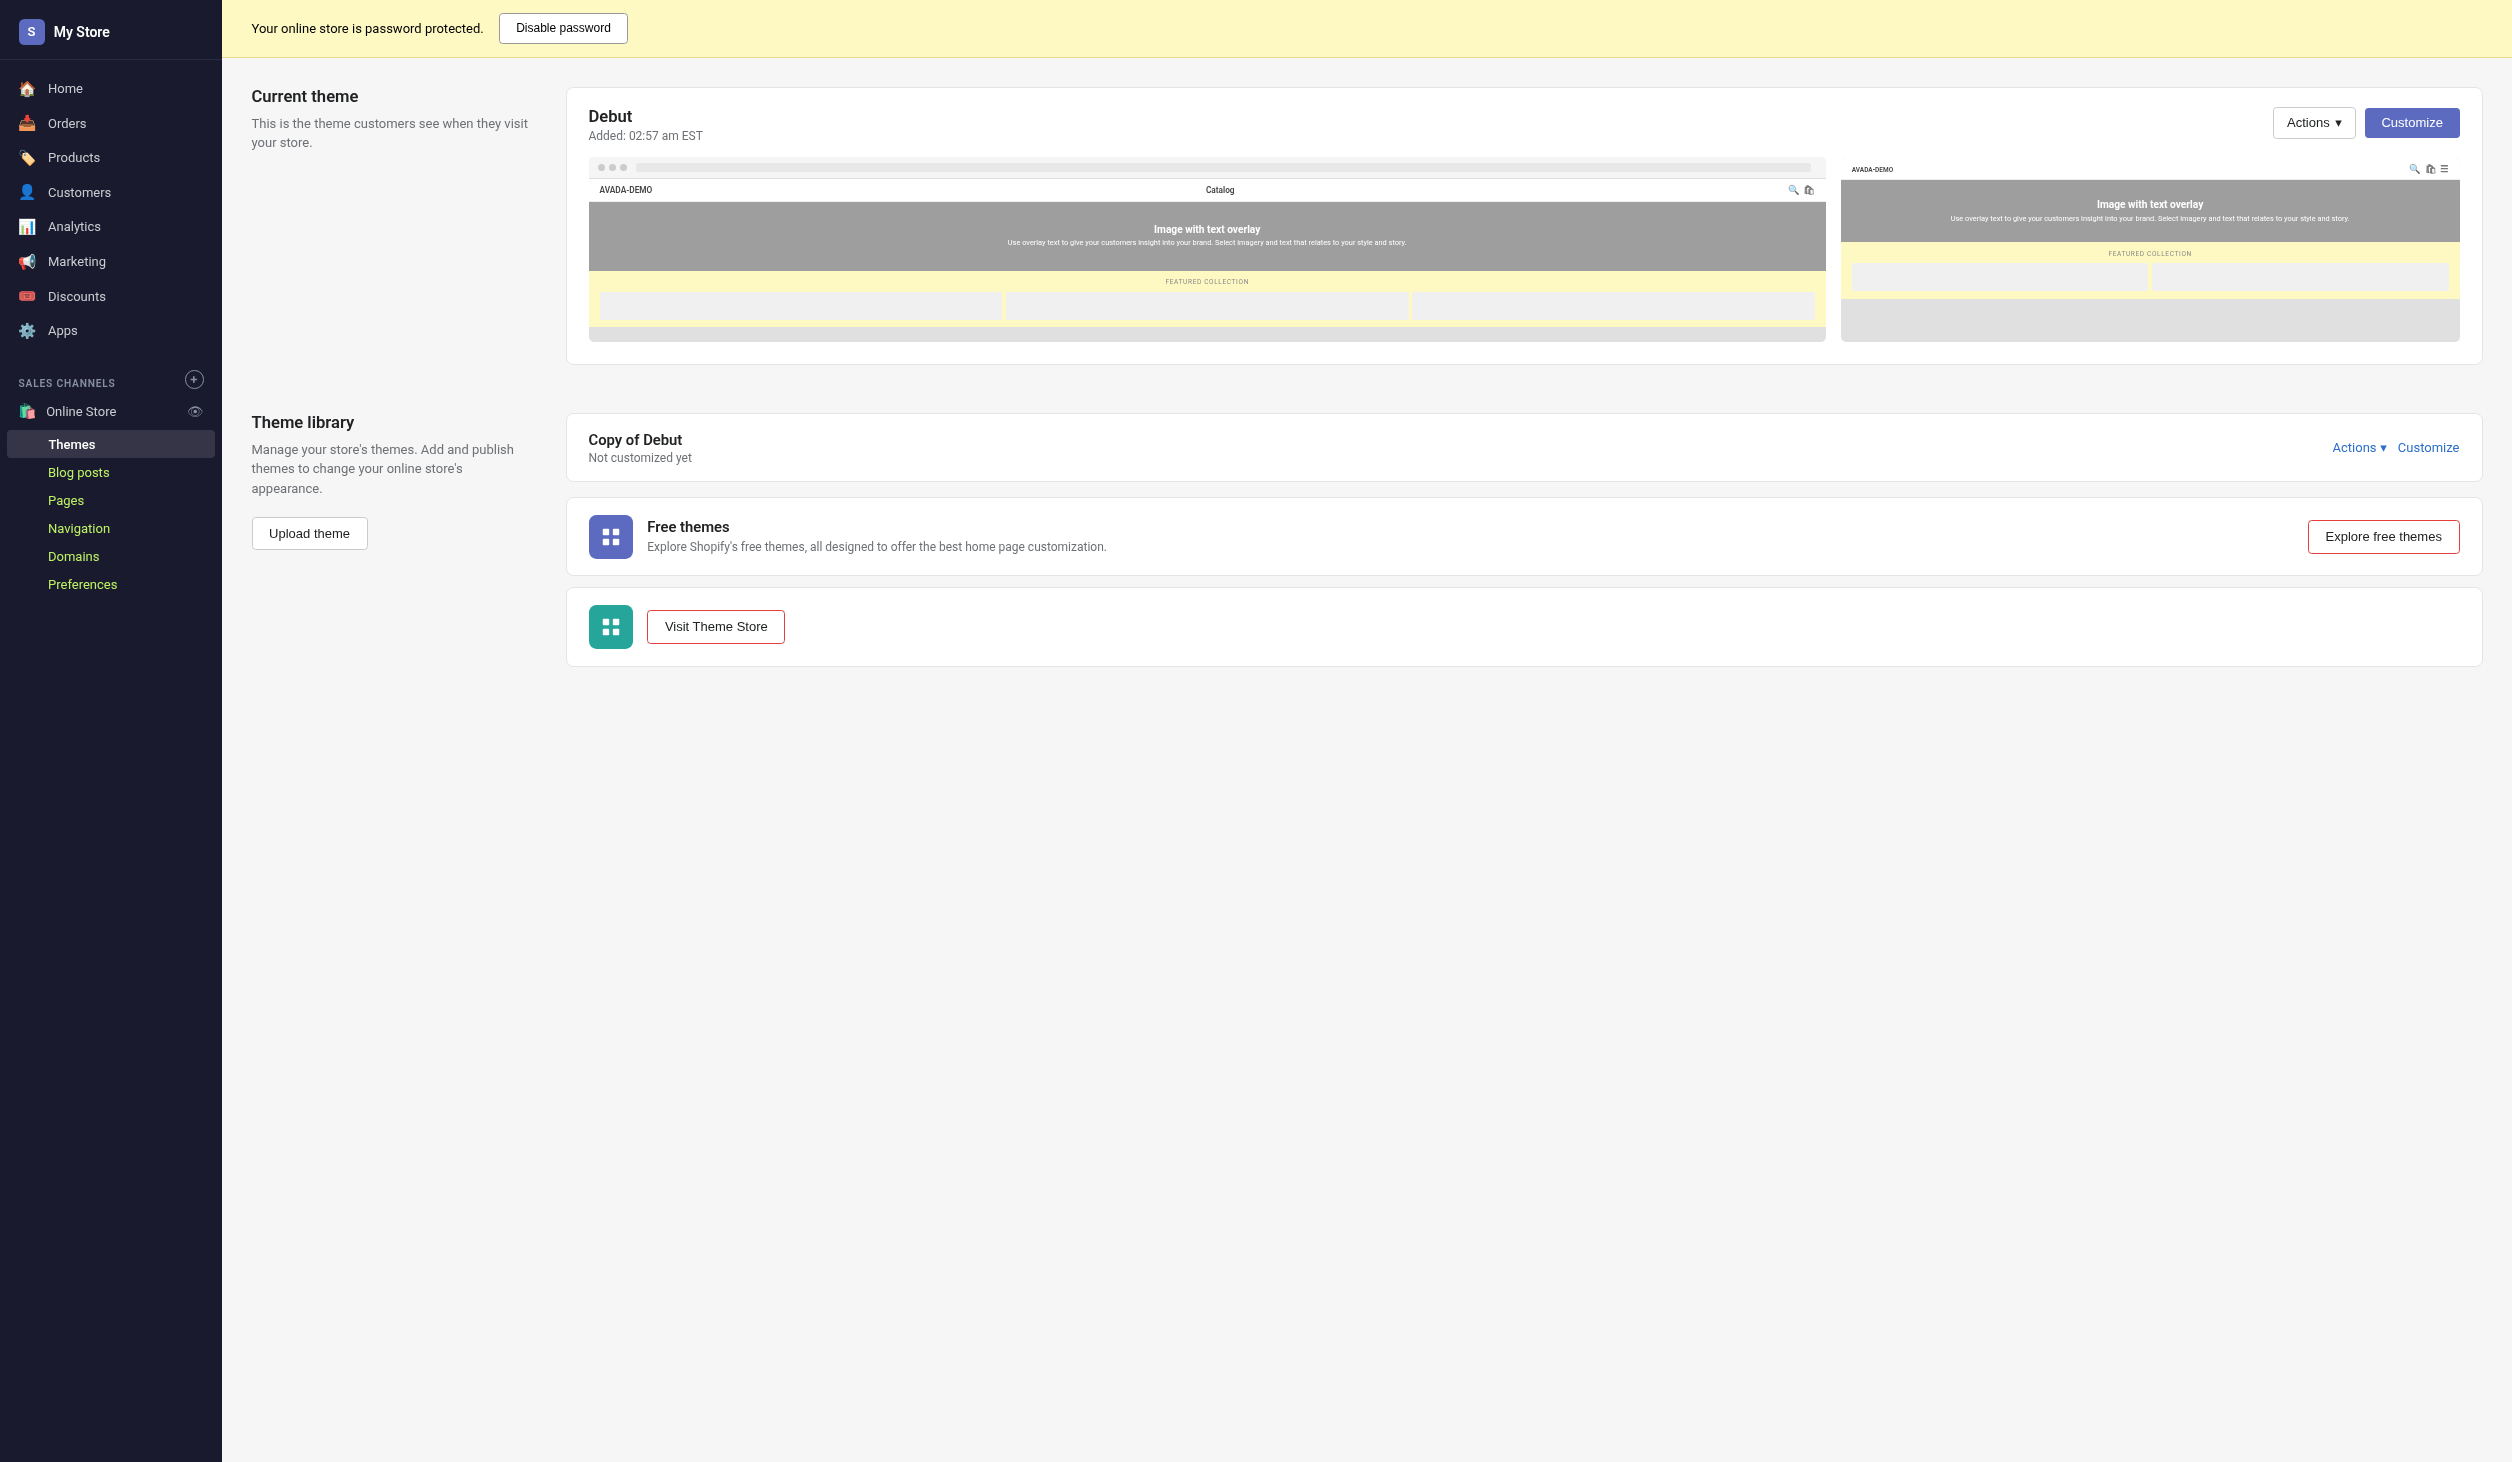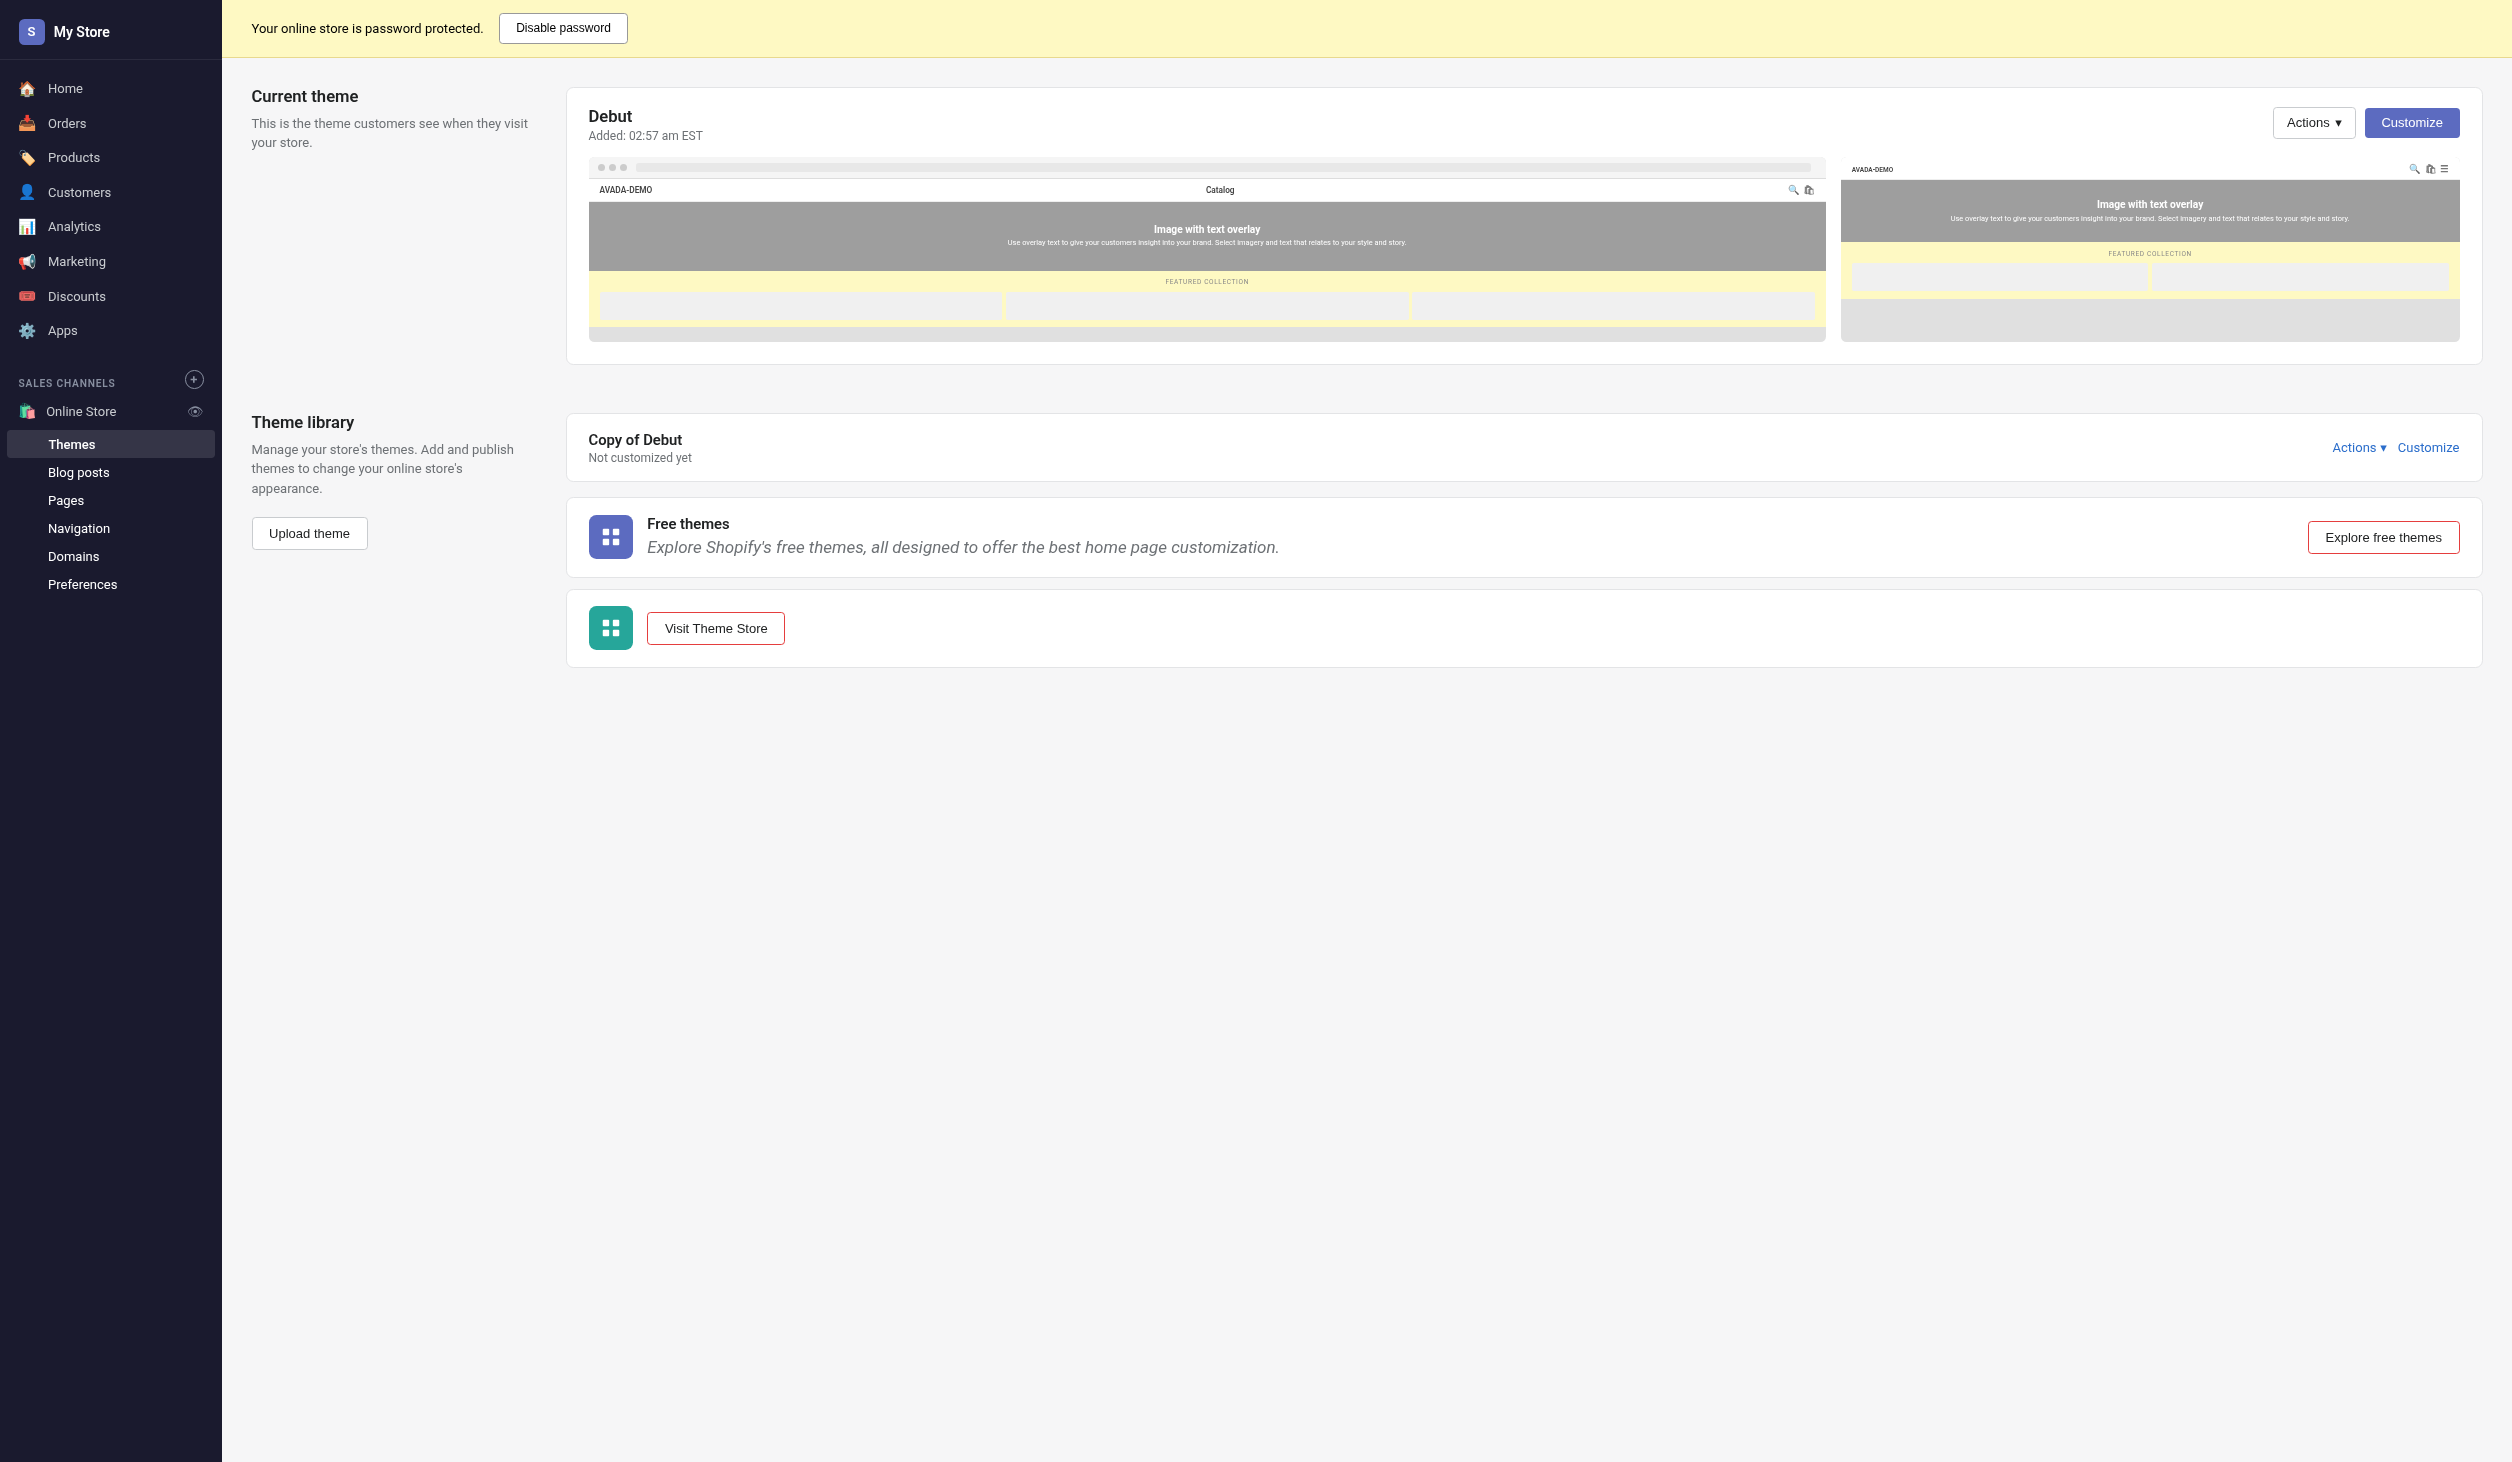--- a/index.html
+++ b/index.html
@@ -71,21 +71,21 @@
       cursor: pointer;
     }
     .online-store-left { display: flex; align-items: center; gap: 9.2px; color: #c9ccd0; font-size: 13px; }
     .online-store-icon { font-size: 14.8px; }
     .online-store-eye { color: #888fa0; font-size: 13px; cursor: pointer; }
 
     .sub-nav { padding: 1.8px 0; }
     .sub-nav-item {
       padding: 6.5px 18.5px 6.5px 48px;
       cursor: pointer;
-      color: #ffffff;
+      color: #bef264;
       font-size: 13px;
       display: block;
       transition: background 0.15s;
     }
     .sub-nav-item.active {
       background: rgba(255,255,255,0.12);
       color: #fff;
       font-weight: 500;
       border-radius: 3.7px;
       margin: 0 7.4px;
@@ -315,21 +315,21 @@
       border-radius: 7.4px;
       display: flex; align-items: center; justify-content: center;
       font-size: 20.3px;
       color: #fff;
       flex-shrink: 0;
     }
     .theme-store-icon.purple { background: #5c6bc0; }
     .theme-store-icon.teal { background: #26a69a; }
     .theme-store-text { flex: 1; }
     .theme-store-text .title { font-size: 14.8px; font-weight: 600; color: #202223; margin-bottom: 3.7px; }
-    .theme-store-text .desc { font-size: 17px; color: #6d7175; line-height: 1.4; font-style: italic; }
+    .theme-store-text .desc { font-size: 12px; color: #6d7175; line-height: 1.4; }
     .theme-store-btn {
       padding: 8.3px 16.6px;
       border: 1.8px solid #e53e3e;
       border-radius: 3.7px;
       background: #fff;
       cursor: pointer;
       font-size: 13px;
       color: #202223;
       white-space: nowrap;
       flex-shrink: 0;

